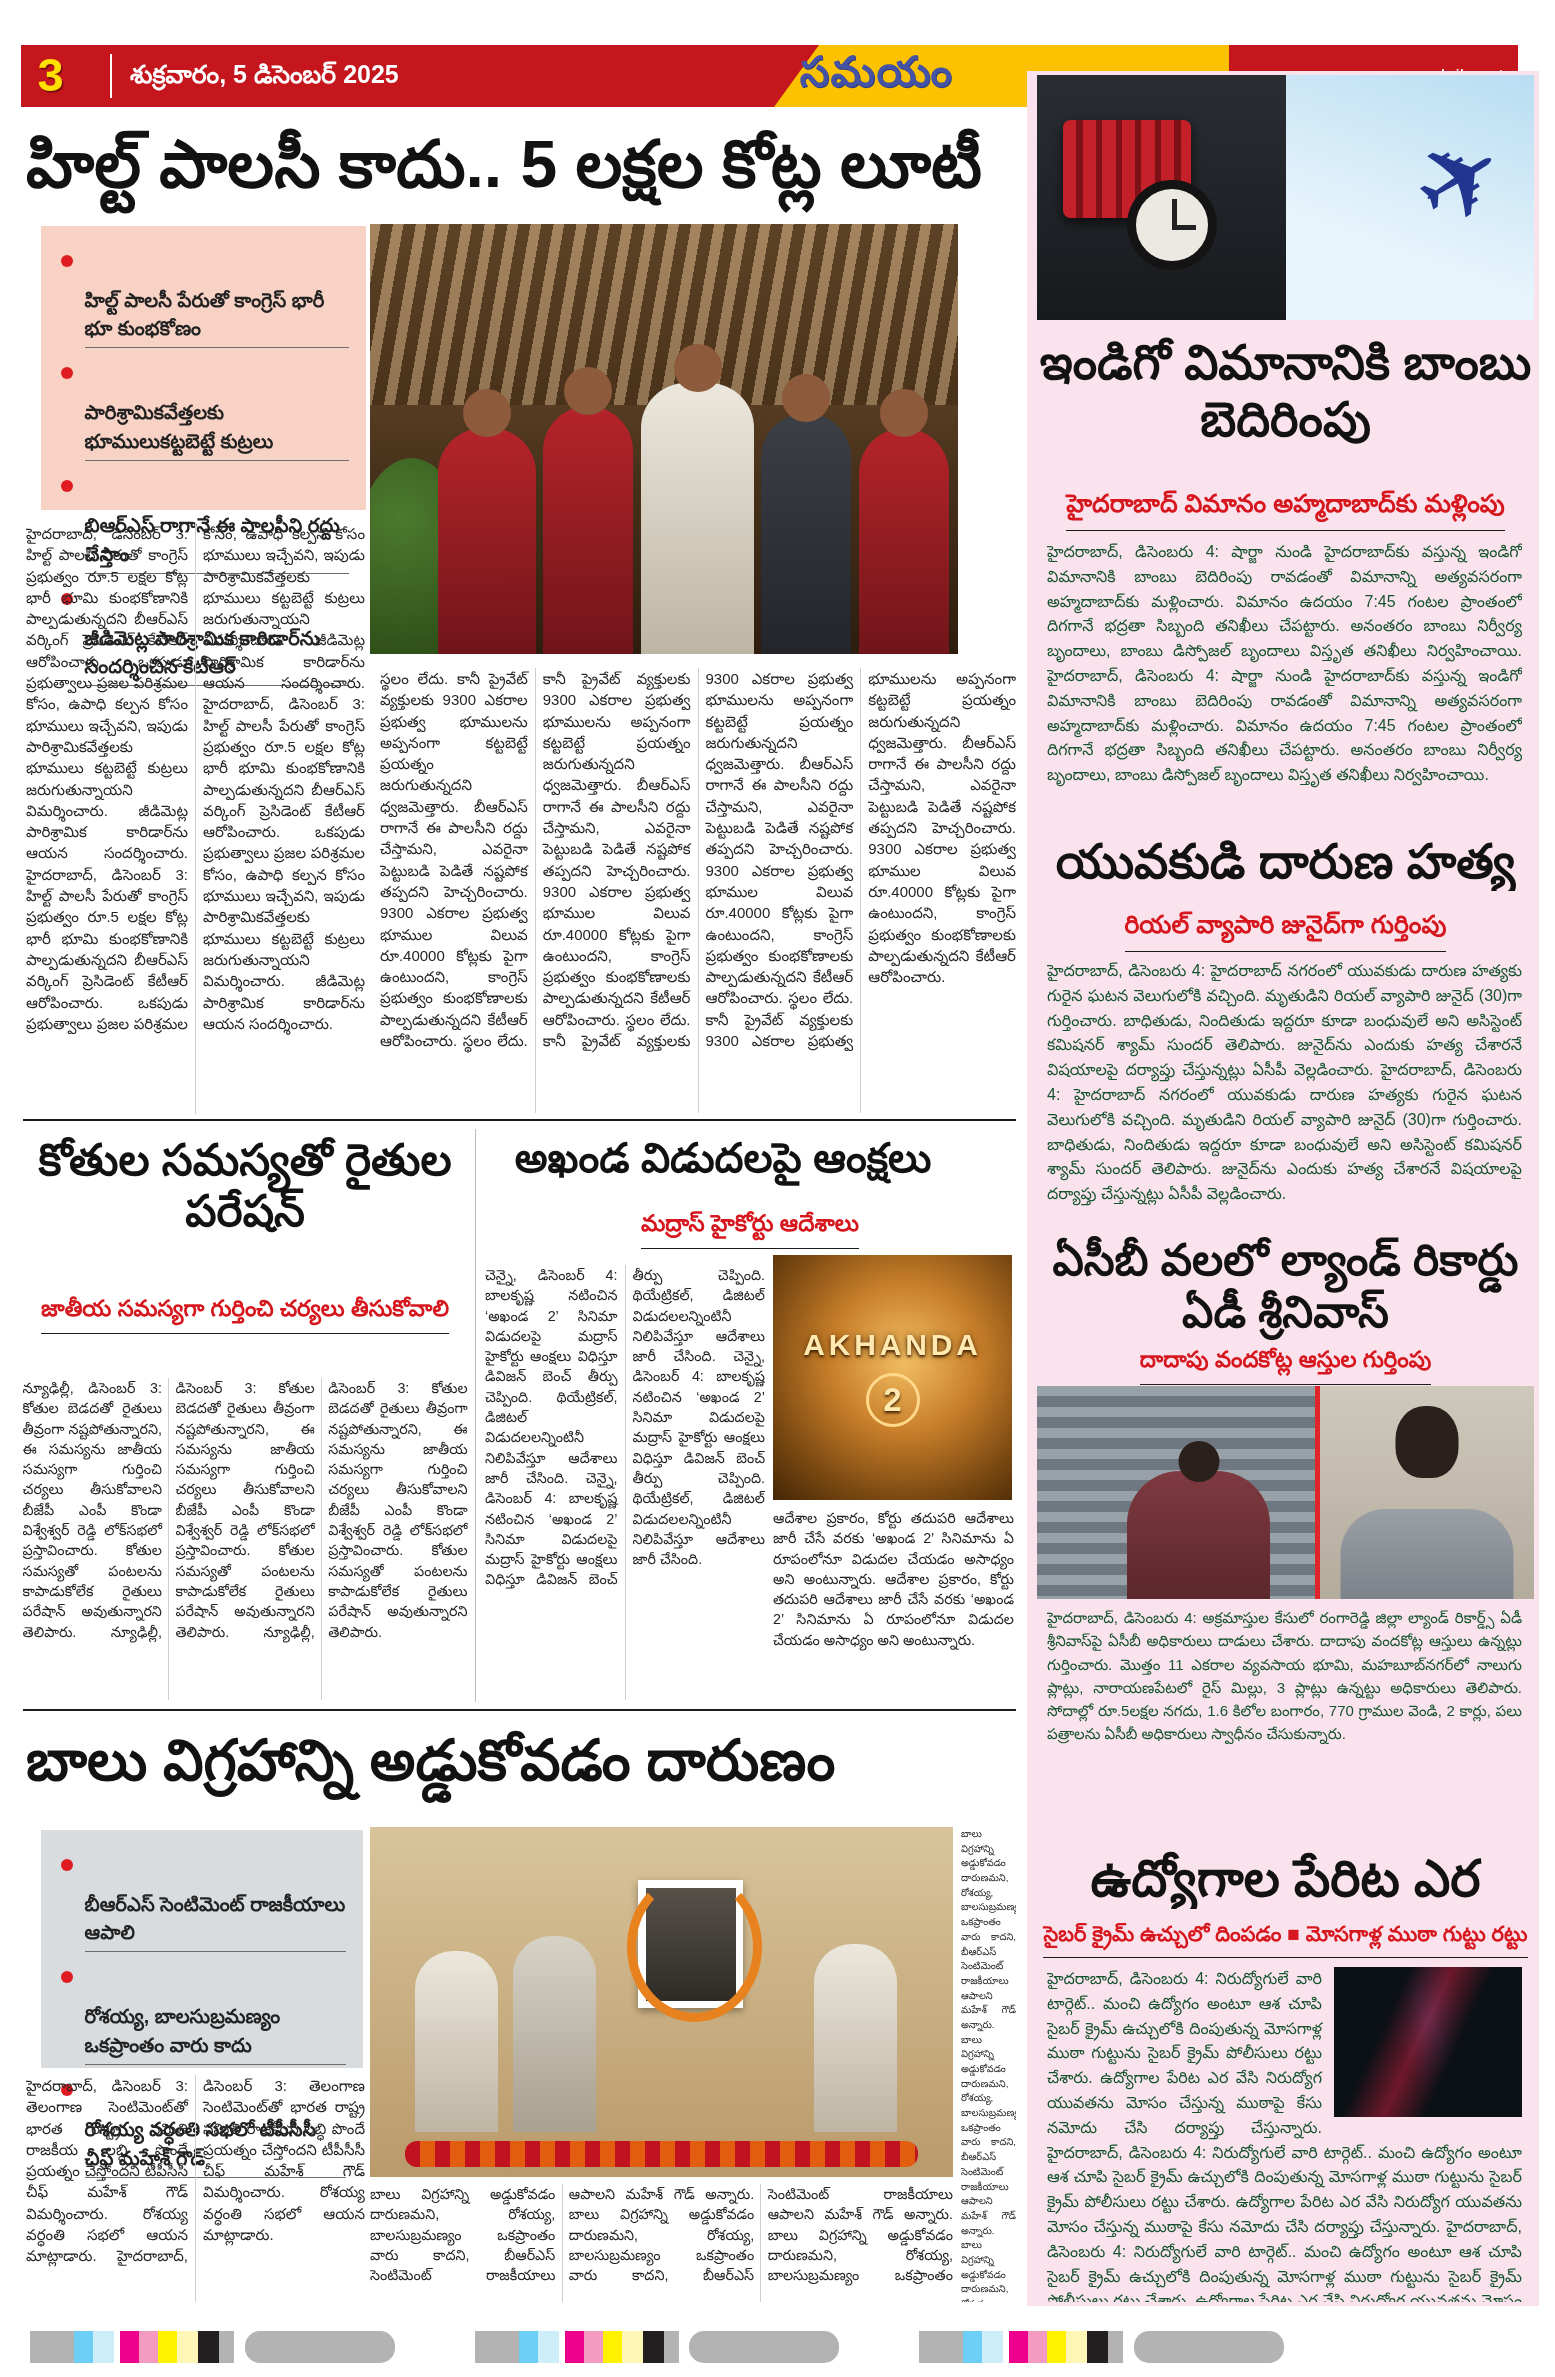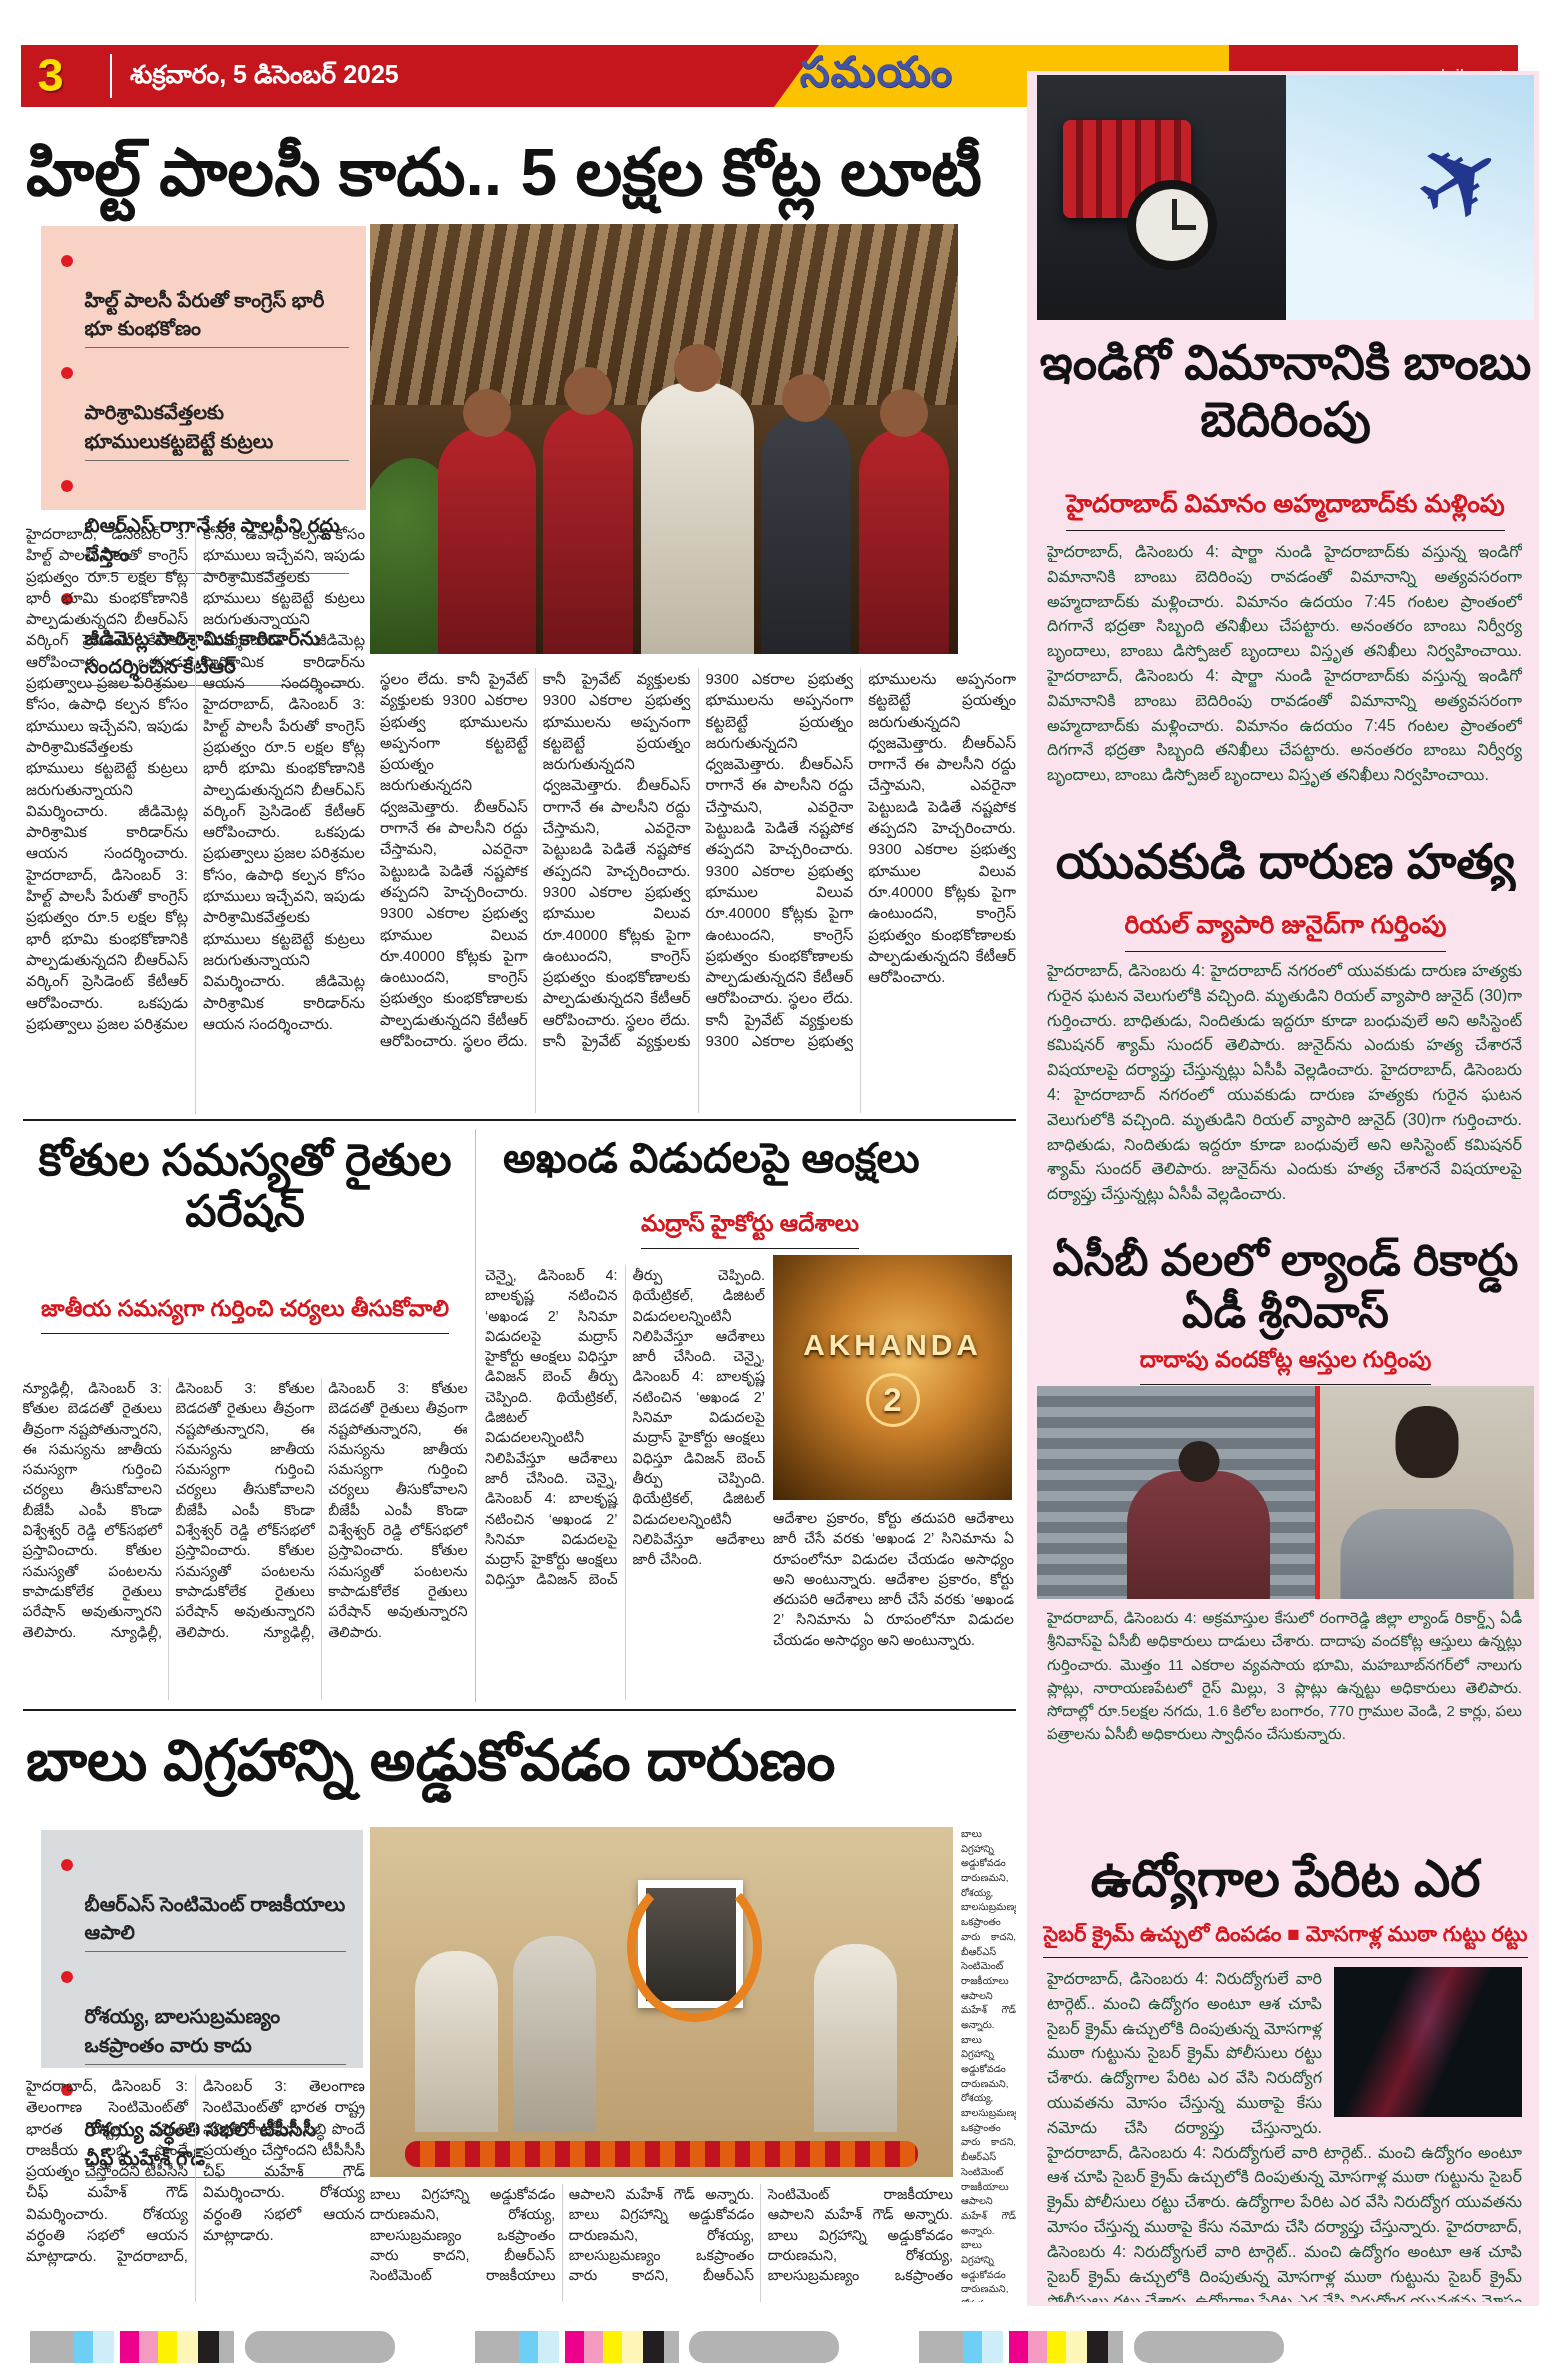--- a/index.html
+++ b/index.html
@@ -133,21 +133,21 @@
   <div class="abs topbar-red-left">
     <span class="pagenum">3</span>
     <span class="topbar-vline"></span>
     <span class="topdate">శుక్రవారం, 5 డిసెంబర్ 2025</span>
   </div>
   <div class="abs masthead">సమయం</div>
   <div class="abs topbar-red-right">
     <span class="website">www.epaper.samayamdaily.net</span>
   </div>
 
-  <div class="abs headline" style="left:26px; top:126px; width:993px; font-size:66px; white-space:nowrap; overflow:hidden;margin-top:8px;">హిల్ట్ పాలసీ కాదు.. 5 లక్షల కోట్ల లూటీ</div>
+  <div class="abs headline" style="left:26px; top:126px; width:993px; font-size:66px; white-space:nowrap; overflow:hidden;">హిల్ట్ పాలసీ కాదు.. 5 లక్షల కోట్ల లూటీ</div>
 
   <div class="abs bullet-box" style="left:41px; top:226px; width:325px; height:284px;">
     <ul>
       <li>
           <span class="dot"></span>
           <span class="btxt">హిల్ట్ పాలసీ పేరుతో కాంగ్రెస్ భారీ భూ కుంభకోణం</span>
         </li>
       <li>
           <span class="dot"></span>
           <span class="btxt">పారిశ్రామికవేత్తలకు భూములుకట్టబెట్టే కుట్రలు</span>
@@ -179,21 +179,21 @@
   <div class="abs hrule" style="left:22.6px; top:1119px; width:993px;"></div>
 
   <div class="abs headline" style="left:22.6px; top:1135px; width:445px; font-size:44px; line-height:1.15; text-align:center;">కోతుల సమస్యతో రైతుల పరేషన్</div>
   <div class="abs subhead-red" style="left:22.6px; top:1296px; width:445px; font-size:22.6px;">
     <span class="u">జాతీయ సమస్యగా గుర్తించి చర్యలు తీసుకోవాలి</span>
   </div>
   <div class="abs bodytext cols3" style="left:22.6px; top:1378px; width:445px; height:322px; font-size:14.3px;">న్యూఢిల్లీ, డిసెంబర్ 3: కోతుల బెడదతో రైతులు తీవ్రంగా నష్టపోతున్నారని, ఈ సమస్యను జాతీయ సమస్యగా గుర్తించి చర్యలు తీసుకోవాలని బీజేపీ ఎంపీ కొండా విశ్వేశ్వర్ రెడ్డి లోక్‌సభలో ప్రస్తావించారు. కోతుల సమస్యతో పంటలను కాపాడుకోలేక రైతులు పరేషాన్ అవుతున్నారని తెలిపారు. న్యూఢిల్లీ, డిసెంబర్ 3: కోతుల బెడదతో రైతులు తీవ్రంగా నష్టపోతున్నారని, ఈ సమస్యను జాతీయ సమస్యగా గుర్తించి చర్యలు తీసుకోవాలని బీజేపీ ఎంపీ కొండా విశ్వేశ్వర్ రెడ్డి లోక్‌సభలో ప్రస్తావించారు. కోతుల సమస్యతో పంటలను కాపాడుకోలేక రైతులు పరేషాన్ అవుతున్నారని తెలిపారు. న్యూఢిల్లీ, డిసెంబర్ 3: కోతుల బెడదతో రైతులు తీవ్రంగా నష్టపోతున్నారని, ఈ సమస్యను జాతీయ సమస్యగా గుర్తించి చర్యలు తీసుకోవాలని బీజేపీ ఎంపీ కొండా విశ్వేశ్వర్ రెడ్డి లోక్‌సభలో ప్రస్తావించారు. కోతుల సమస్యతో పంటలను కాపాడుకోలేక రైతులు పరేషాన్ అవుతున్నారని తెలిపారు.</div>
 
   <div class="abs vrule" style="left:475px; top:1129px; height:573px;"></div>
 
-  <div class="abs headline" style="left:503px; top:1135px; width:530px; font-size:41px; text-align:left; white-space:nowrap; overflow:hidden;">అఖండ విడుదలపై ఆంక్షలు</div>
+  <div class="abs headline" style="left:458px; top:1135px; width:530px; font-size:41px; text-align:center; white-space:nowrap; overflow:hidden;">అఖండ విడుదలపై ఆంక్షలు</div>
   <div class="abs subhead-red" style="left:485px; top:1210px; width:530px; font-size:23px;">
     <span class="u">మద్రాస్ హైకోర్టు ఆదేశాలు</span>
   </div>
   <div class="abs photo poster" style="left:773px; top:1255px; width:239px; height:245px;">
     <span class="poster-title">AKHANDA</span>
     <span class="poster-num">2</span>
   </div>
   <div class="abs bodytext cols2" style="left:485px; top:1265px; width:280px; height:435px; font-size:14.3px;">చెన్నై, డిసెంబర్ 4: బాలకృష్ణ నటించిన ‘అఖండ 2’ సినిమా విడుదలపై మద్రాస్ హైకోర్టు ఆంక్షలు విధిస్తూ డివిజన్ బెంచ్ తీర్పు చెప్పింది. థియేట్రికల్, డిజిటల్ విడుదలలన్నింటినీ నిలిపివేస్తూ ఆదేశాలు జారీ చేసింది. చెన్నై, డిసెంబర్ 4: బాలకృష్ణ నటించిన ‘అఖండ 2’ సినిమా విడుదలపై మద్రాస్ హైకోర్టు ఆంక్షలు విధిస్తూ డివిజన్ బెంచ్ తీర్పు చెప్పింది. థియేట్రికల్, డిజిటల్ విడుదలలన్నింటినీ నిలిపివేస్తూ ఆదేశాలు జారీ చేసింది. చెన్నై, డిసెంబర్ 4: బాలకృష్ణ నటించిన ‘అఖండ 2’ సినిమా విడుదలపై మద్రాస్ హైకోర్టు ఆంక్షలు విధిస్తూ డివిజన్ బెంచ్ తీర్పు చెప్పింది. థియేట్రికల్, డిజిటల్ విడుదలలన్నింటినీ నిలిపివేస్తూ ఆదేశాలు జారీ చేసింది.</div>
   <div class="abs bodytext" style="left:773px; top:1508px; width:241px; height:192px; font-size:14.3px;">ఆదేశాల ప్రకారం, కోర్టు తదుపరి ఆదేశాలు జారీ చేసే వరకు ‘అఖండ 2’ సినిమాను ఏ రూపంలోనూ విడుదల చేయడం అసాధ్యం అని అంటున్నారు. ఆదేశాల ప్రకారం, కోర్టు తదుపరి ఆదేశాలు జారీ చేసే వరకు ‘అఖండ 2’ సినిమాను ఏ రూపంలోనూ విడుదల చేయడం అసాధ్యం అని అంటున్నారు.</div>
 

